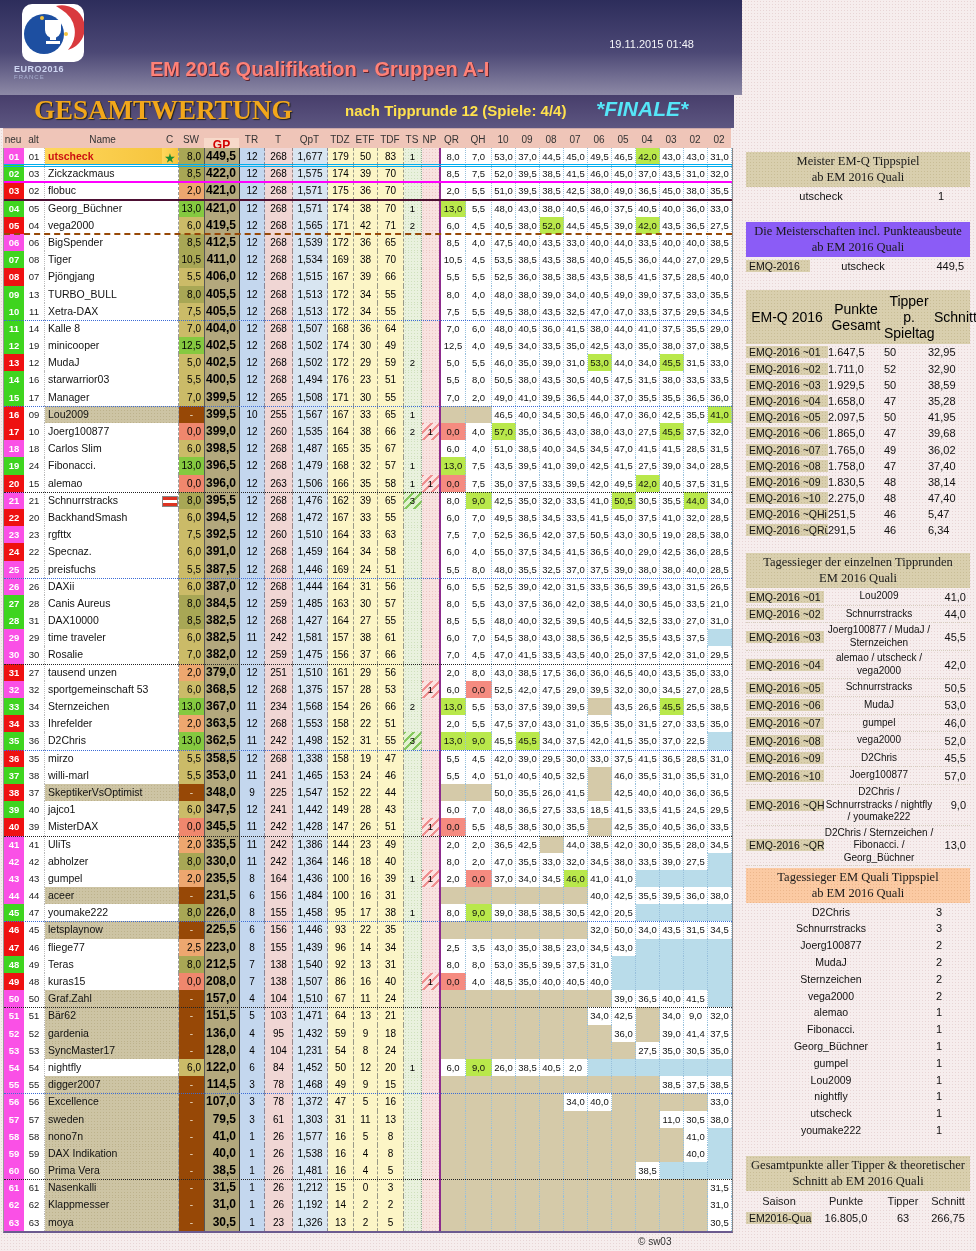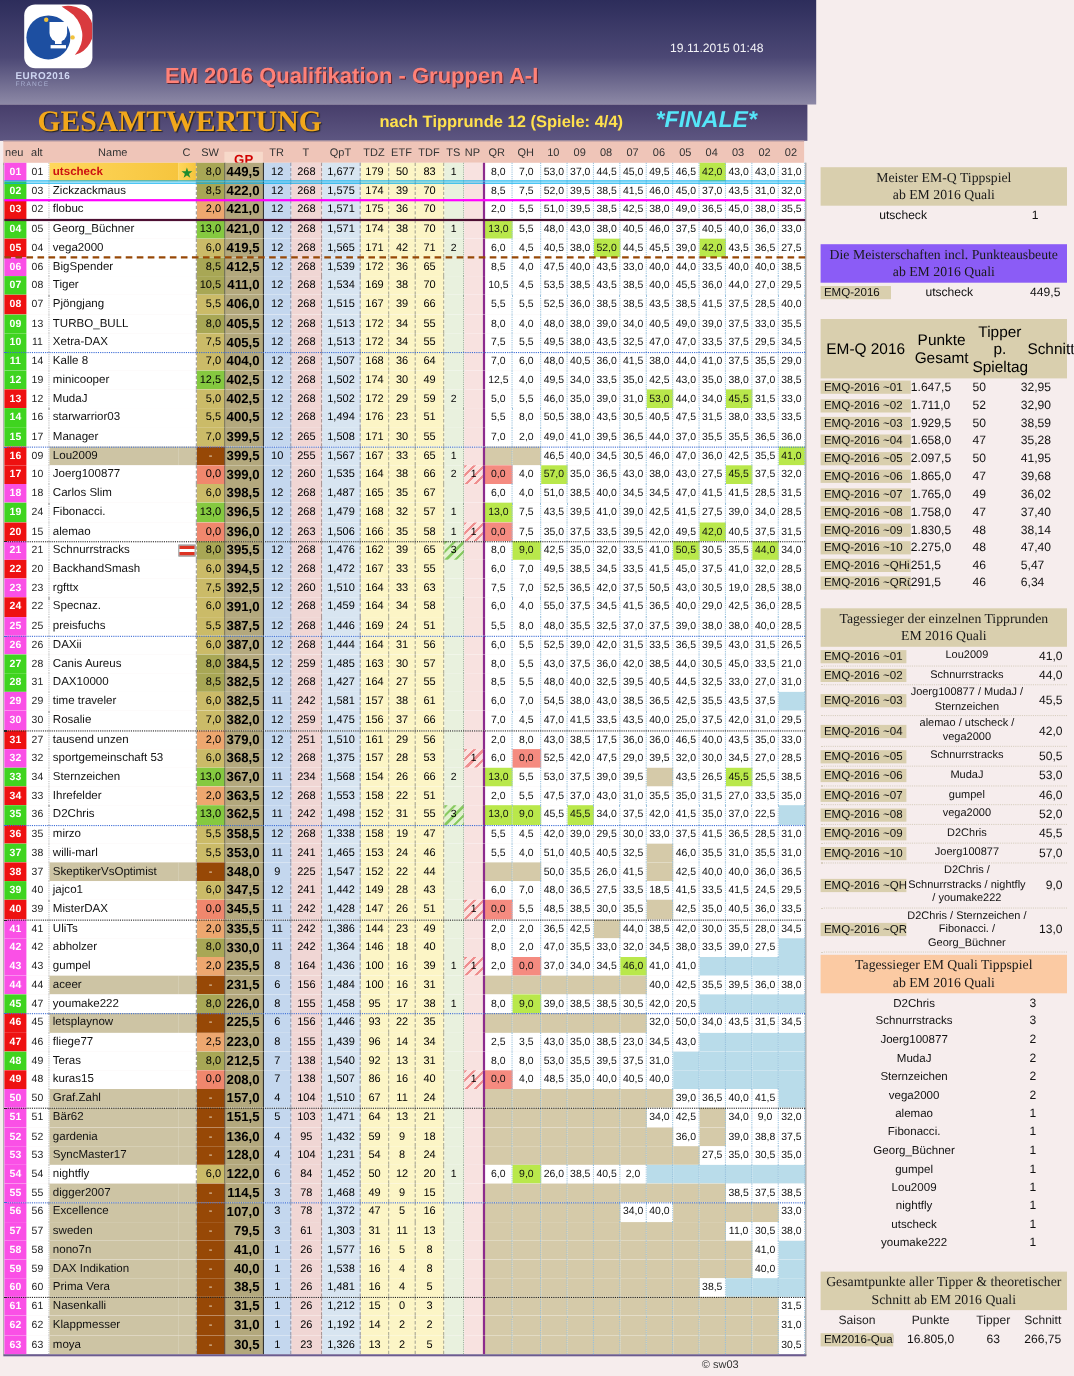--- a/index.html
+++ b/index.html
@@ -1620,21 +1620,21 @@
         <div class="c-m c-qr m-tan"></div>
         <div class="c-m m-tan"></div>
         <div class="c-m m-tan"></div>
         <div class="c-m m-tan"></div>
         <div class="c-m m-tan"></div>
         <div class="c-m m-tan"></div>
         <div class="c-m m-tan"></div>
         <div class="c-m">36,0</div>
         <div class="c-m m-tan"></div>
         <div class="c-m">39,0</div>
-        <div class="c-m">38,8</div>
+        <div class="c-m">41,4</div>
         <div class="c-m">37,5</div>
       </div>
       <div class="trow">
         <div class="c-neu neu-s">53</div>
         <div class="c-alt">53</div>
         <div class="c-name name-inactive">SyncMaster17</div>
         <div class="c-c name-inactive"></div>
         <div class="c-sw sw-none">-</div>
         <div class="c-gp">128,0</div>
         <div class="c-tr">4</div>

